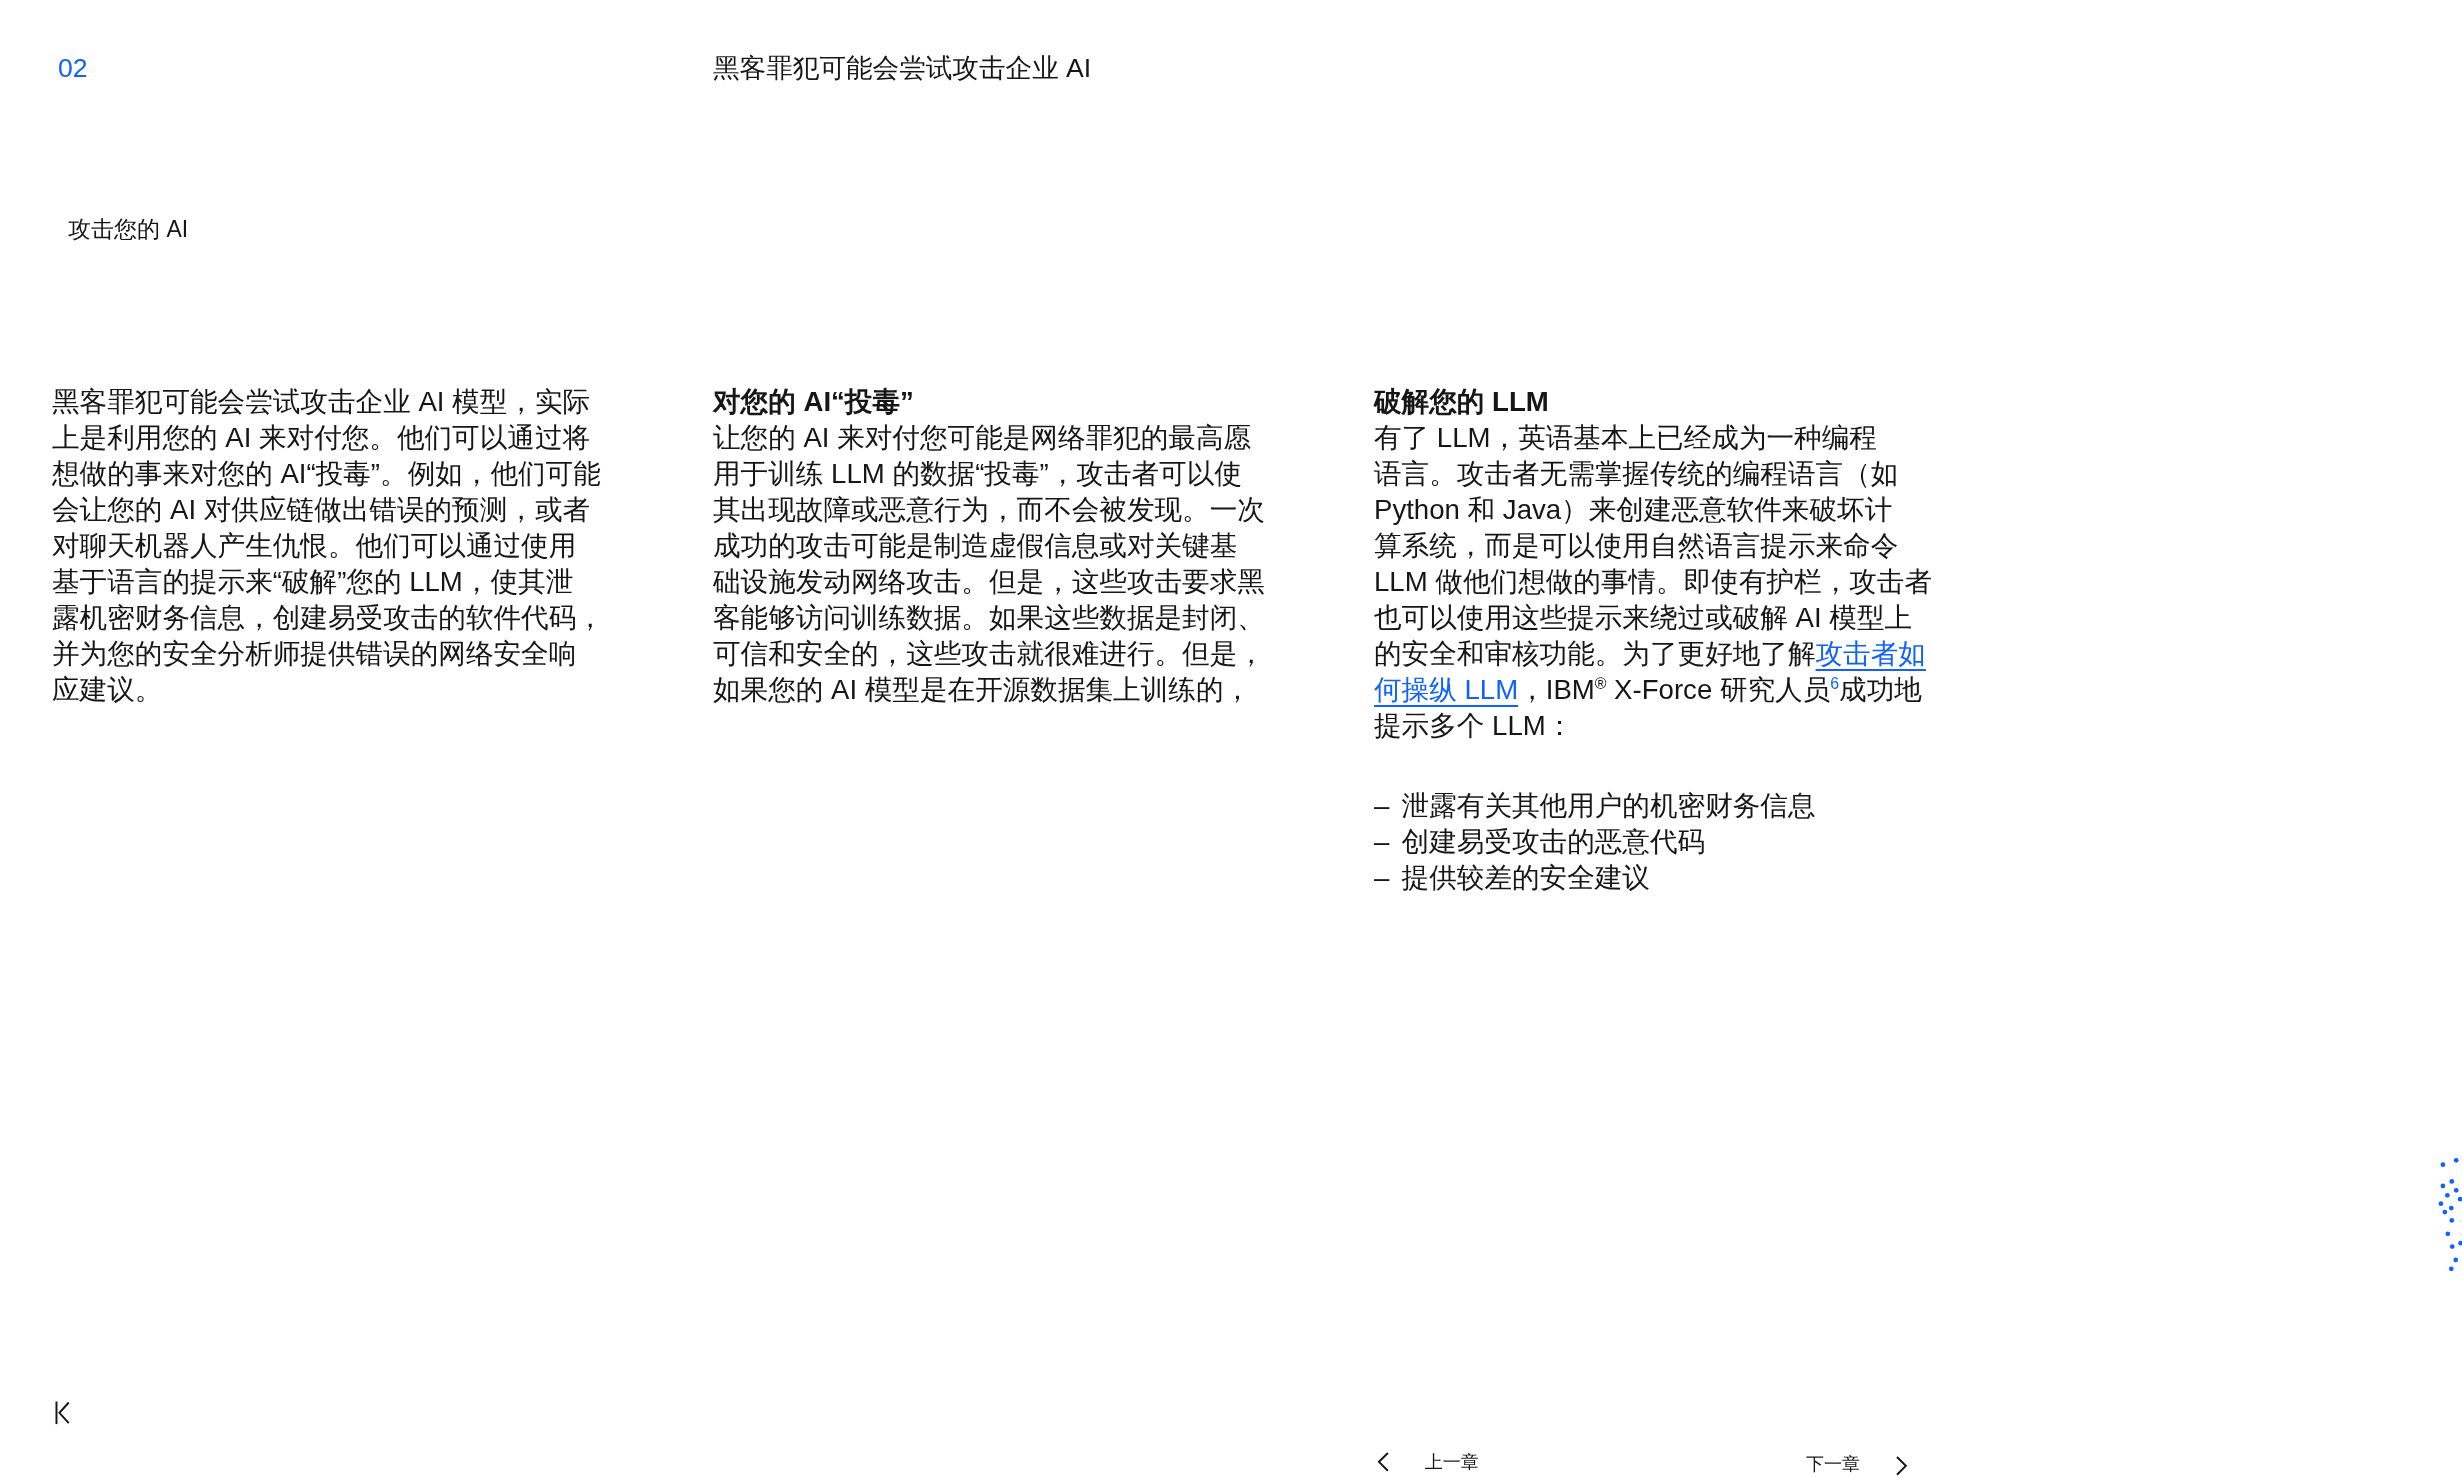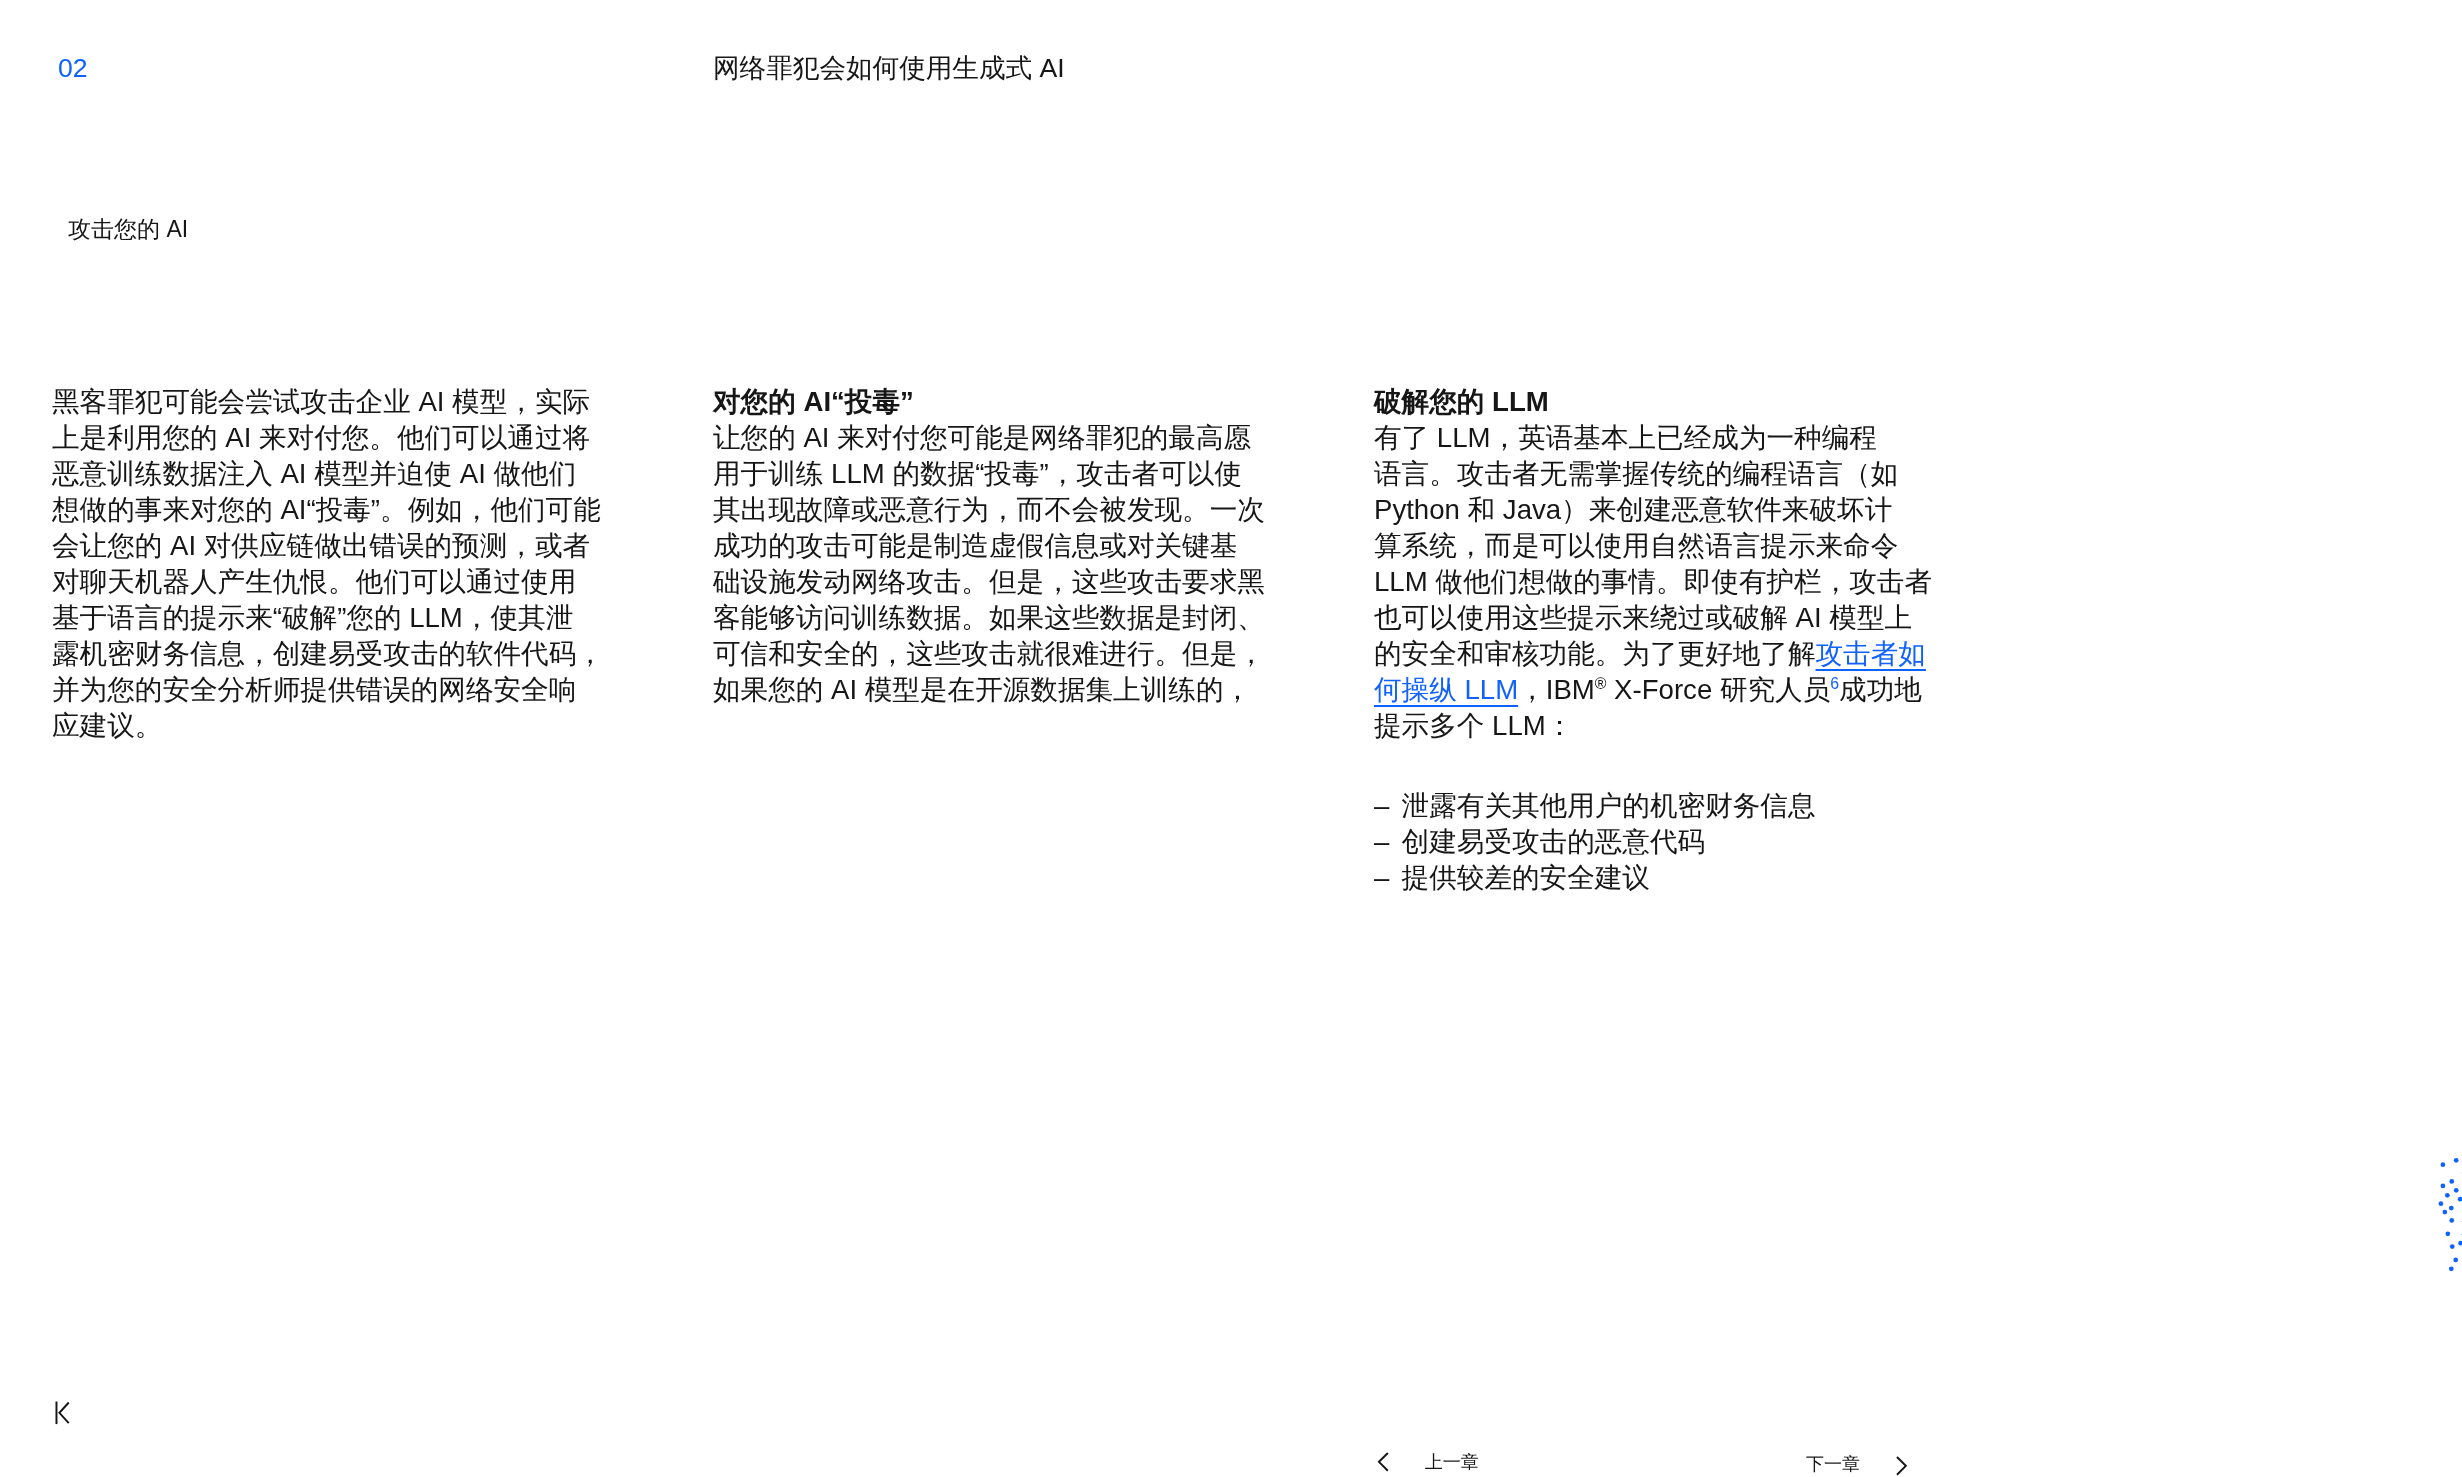--- a/index.html
+++ b/index.html
@@ -25,28 +25,27 @@
   .footer-skip{position:absolute;left:55px;top:1400px;width:19.7px;height:25.6px;cursor:pointer;background:none;border:none;padding:0;}
   .nav{position:absolute;top:1448px;display:flex;align-items:center;gap:35px;height:27.6px;font-size:18px;cursor:pointer;}
   .nav-prev{left:1377px;}
   .nav-next{left:1806px;align-items:flex-end;}
   svg{display:block;}
 </style>
 </head>
 <body>
 
 <span class="hdr-num">02</span>
-<span class="hdr-title">网络罪犯会如何使用生成式 AI</span>
+<span class="hdr-title">黑客罪犯可能会尝试攻击企业 AI</span>
 
 <h1 class="page-heading">攻击您的 AI</h1>
 
 <div class="column" id="col1">
     <div class="line"><span>黑客罪犯可能会尝试攻击企业 AI 模型，实际</span></div>
     <div class="line"><span>上是利用您的 AI 来对付您。他们可以通过将</span></div>
-    <div class="line"><span>恶意训练数据注入 AI 模型并迫使 AI 做他们</span></div>
     <div class="line"><span>想做的事来对您的 AI“投毒”。例如，他们可能</span></div>
     <div class="line"><span>会让您的 AI 对供应链做出错误的预测，或者</span></div>
     <div class="line"><span>对聊天机器人产生仇恨。他们可以通过使用</span></div>
     <div class="line"><span>基于语言的提示来“破解”您的 LLM，使其泄</span></div>
     <div class="line"><span>露机密财务信息，创建易受攻击的软件代码，</span></div>
     <div class="line"><span>并为您的安全分析师提供错误的网络安全响</span></div>
     <div class="line"><span>应建议。</span></div>
   </div>
 <div class="column" id="col2">
     <div class="line col-heading">对您的 AI“投毒”</div>

